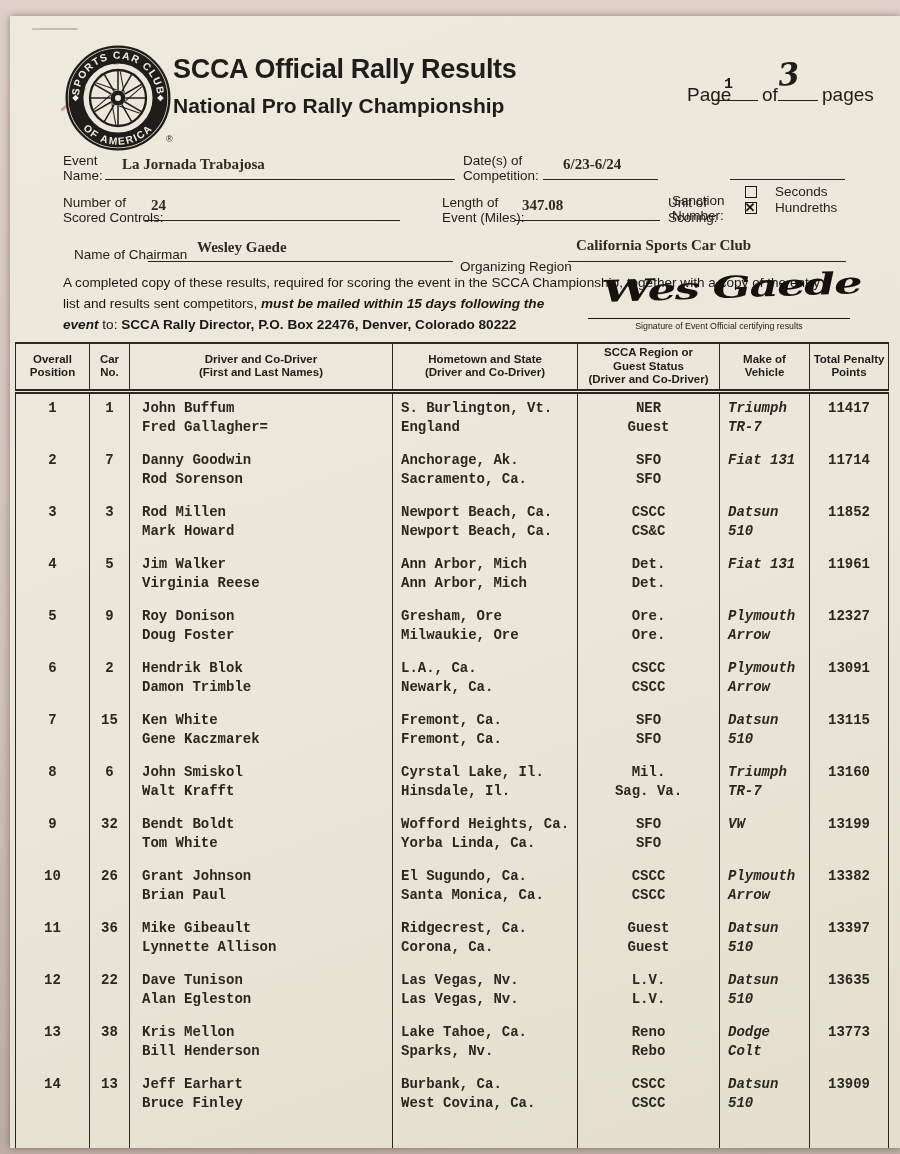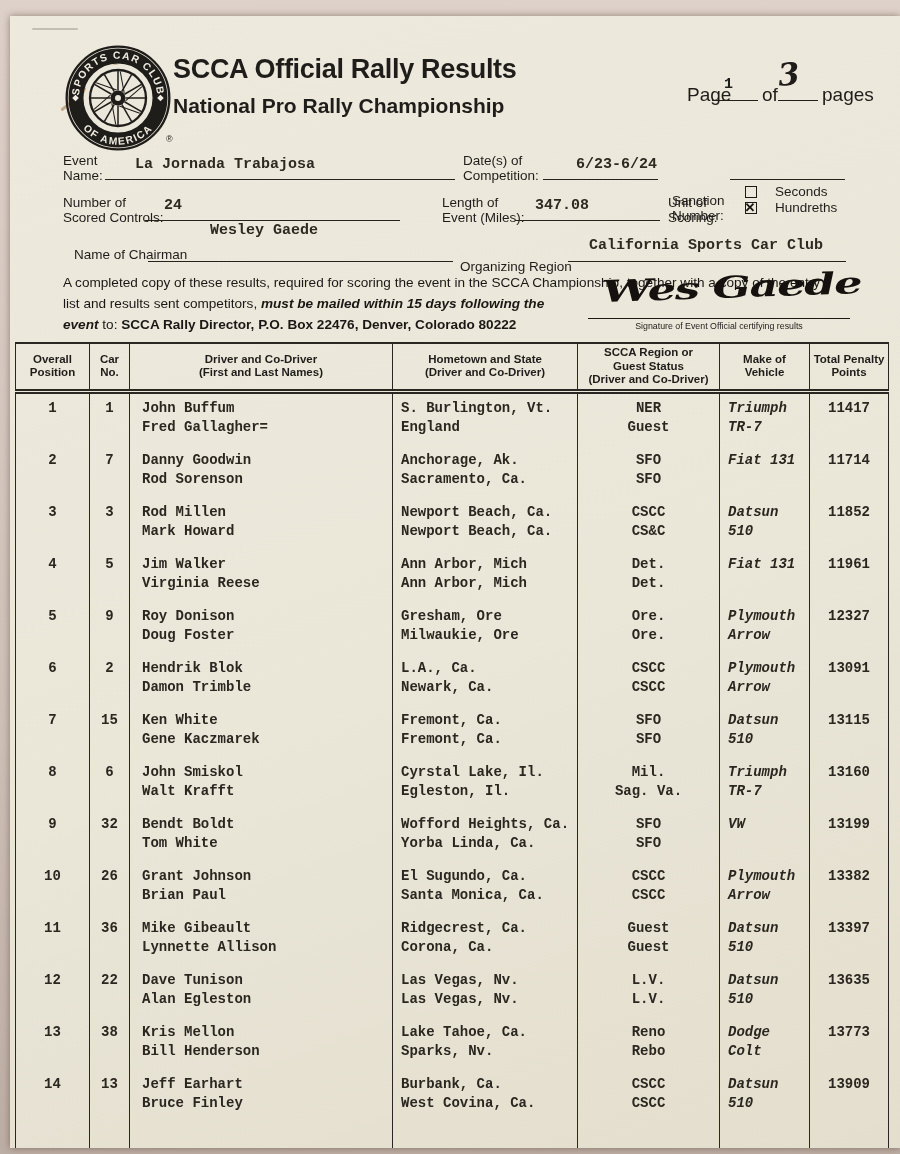--- a/index.html
+++ b/index.html
@@ -23,21 +23,21 @@
   .title{position:absolute;left:163px;top:38px;font-size:27px;font-weight:700;letter-spacing:-.3px;}
   .subtitle{position:absolute;left:163px;top:78px;font-size:21px;font-weight:700;}
   .pg-label{position:absolute;font-size:19px;}
   .pg-line{position:absolute;height:0;border-bottom:1.6px solid #23201c;}
   .typed{font-family:"Liberation Mono",monospace;font-weight:700;}
   .pg-one{position:absolute;left:714px;top:60px;font-size:15px;}
   .pg-three{position:absolute;left:768px;top:40px;font-family:"DejaVu Serif",serif;font-style:italic;font-weight:700;font-size:31px;transform:rotate(-5deg);}
   
   .lbl{position:absolute;font-size:13.5px;line-height:14.5px;}
   .fline{position:absolute;height:0;border-bottom:1.6px solid #26231f;}
-  .val{position:absolute;font-family:Liberation Mono, monospace;font-weight:700;font-size:15px;color:#2e2a22;white-space:nowrap;margin-left:13px;}
+  .val{position:absolute;font-family:Liberation Serif, serif;font-weight:700;font-size:15px;color:#2e2a22;white-space:nowrap;}
   .chk-group{position:absolute;left:735px;top:168px;}
   .chk-row{display:flex;align-items:center;gap:18px;height:15px;font-size:13.5px;margin-bottom:1px;}
   .chk{width:10px;height:10px;border:1.8px solid #1c1a17;position:relative;flex:0 0 auto;}
   .chk.checked::before{content:"\2715";position:absolute;left:-1.5px;top:-3px;font-size:13px;font-weight:700;color:#14120f;}
   
   .notice{position:absolute;left:53px;top:257px;font-size:13.6px;line-height:20.8px;color:#1a1815;}
   .notice-line{white-space:nowrap;}
   .seg-n{font-weight:400;}
   .seg-bi{font-weight:700;font-style:italic;}
   .seg-b{font-weight:700;}
@@ -174,21 +174,21 @@
         <span class="chk"></span>
         <span>Seconds</span>
       </div>
       <div class="chk-row">
         <span class="chk checked"></span>
         <span>Hundreths</span>
       </div>
     </div>
 
   <div class="lbl" style="left:64px;top:232px;">Name of Chairman</div>
-  <div class="val" style="left:187px;top:206px;text-align:right;">Wesley Gaede</div>
+  <div class="val" style="left:187px;top:223px;text-align:right;">Wesley Gaede</div>
   <div class="fline" style="left:138px;top:245px;width:305px;"></div>
 
   <div class="lbl" style="left:450px;top:244px;">Organizing Region</div>
   <div class="val" style="left:566px;top:221px;">California Sports Car Club</div>
   <div class="fline" style="left:558px;top:245px;width:278px;"></div>
 
   <div class="notice">
       <div class="notice-line"><span class="seg-n">A completed copy of these results, required for scoring the event in the SCCA Championship, together with a copy of the entry</span></div>
       <div class="notice-line"><span class="seg-n">list and results sent competitors, </span><span class="seg-bi">must be mailed within 15 days following the</span></div>
       <div class="notice-line"><span class="seg-bi">event</span><span class="seg-n"> to:  </span><span class="seg-b">SCCA Rally Director, P.O. Box 22476, Denver, Colorado 80222</span></div>
@@ -417,21 +417,21 @@
           </td>
           <td class="c-car">
             <div class="cell-line">6</div>
           </td>
           <td class="c-driver">
             <div class="cell-line">John Smiskol</div>
             <div class="cell-line">Walt Krafft</div>
           </td>
           <td class="c-town">
             <div class="cell-line">Cyrstal Lake, Il.</div>
-            <div class="cell-line">Egleston, Il.</div>
+            <div class="cell-line">Hinsdale, Il.</div>
           </td>
           <td class="c-region">
             <div class="cell-line">Mil.</div>
             <div class="cell-line">Sag. Va.</div>
           </td>
           <td class="c-make">
             <div class="cell-line">Triumph</div>
             <div class="cell-line">TR-7</div>
           </td>
           <td class="c-points">

